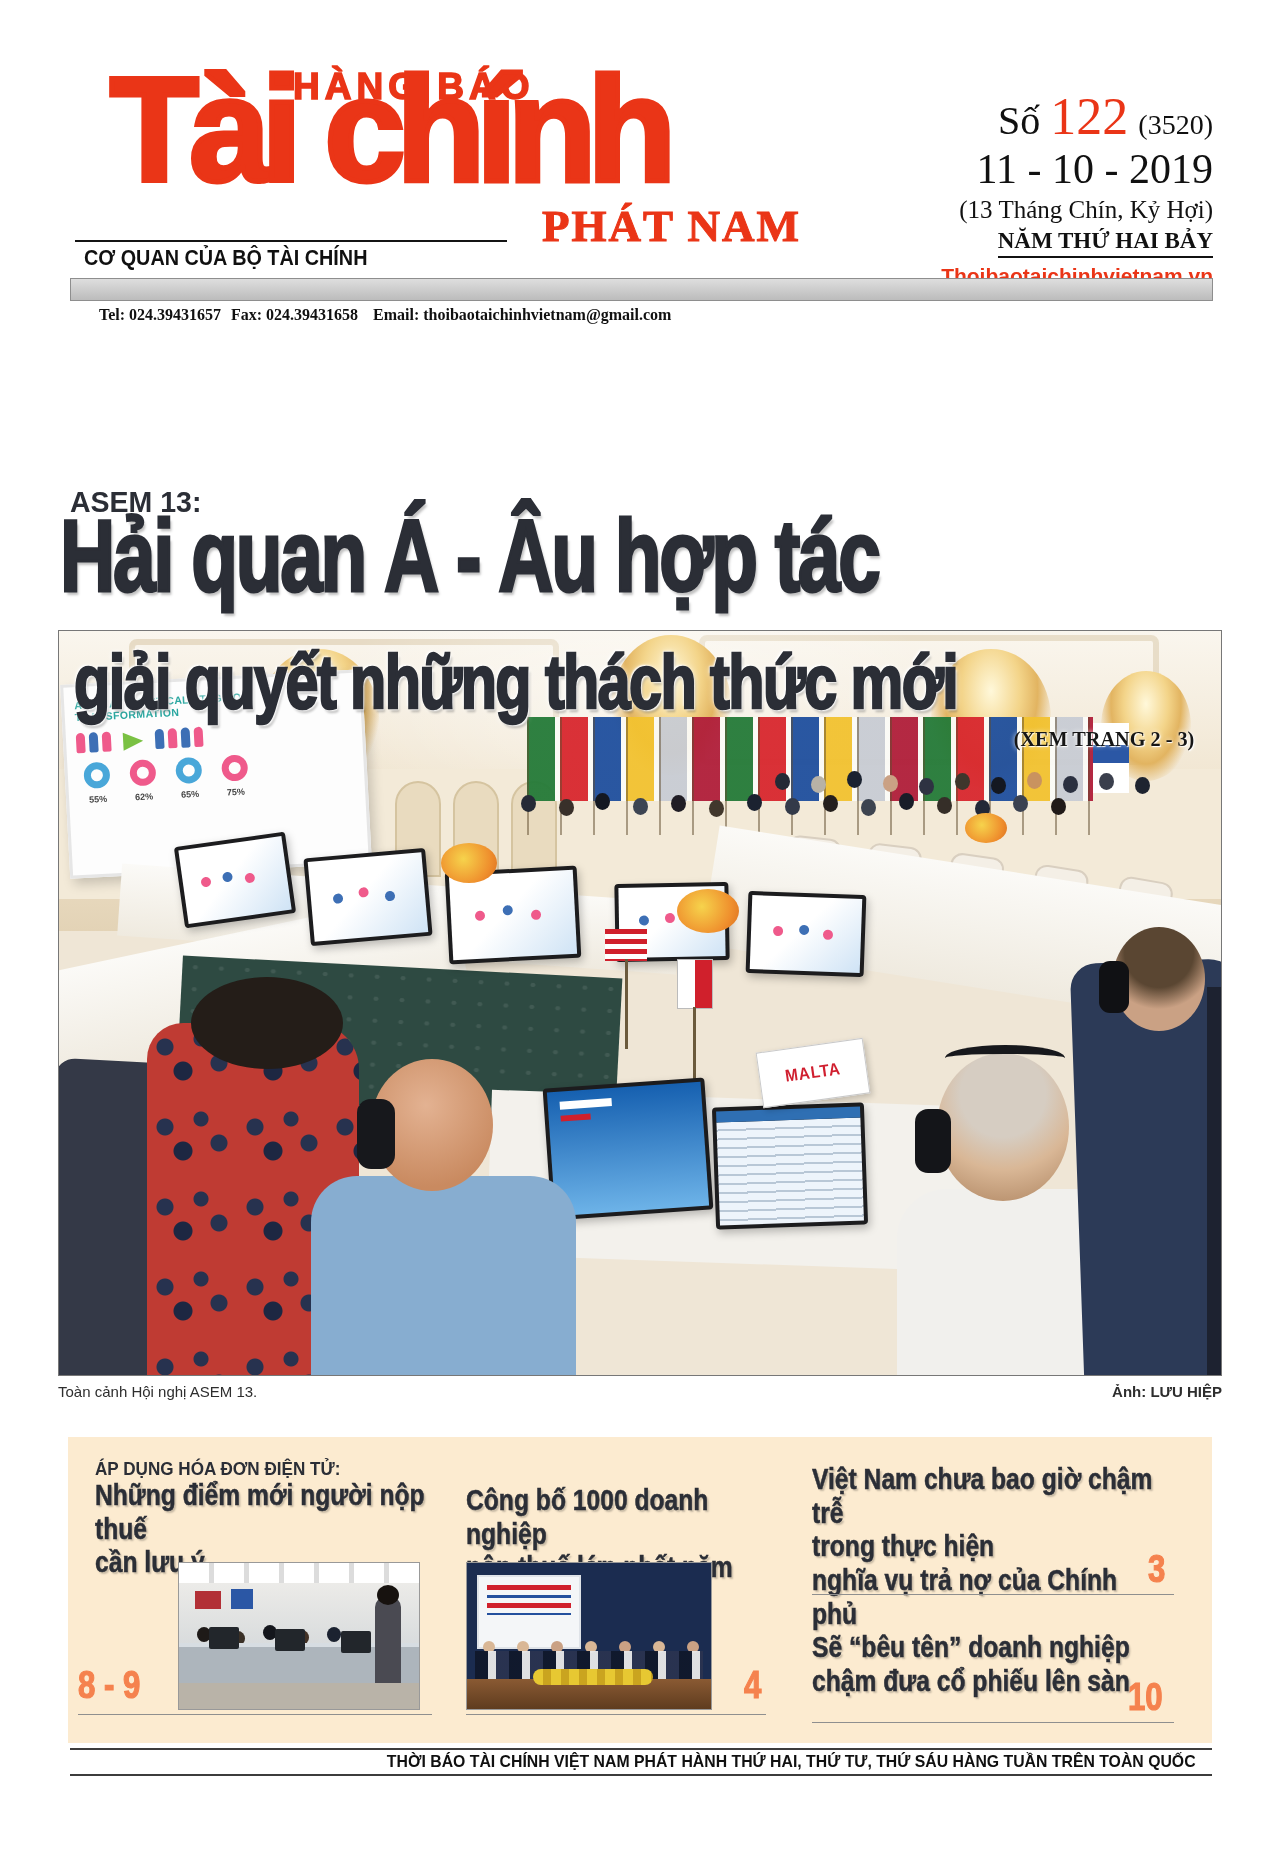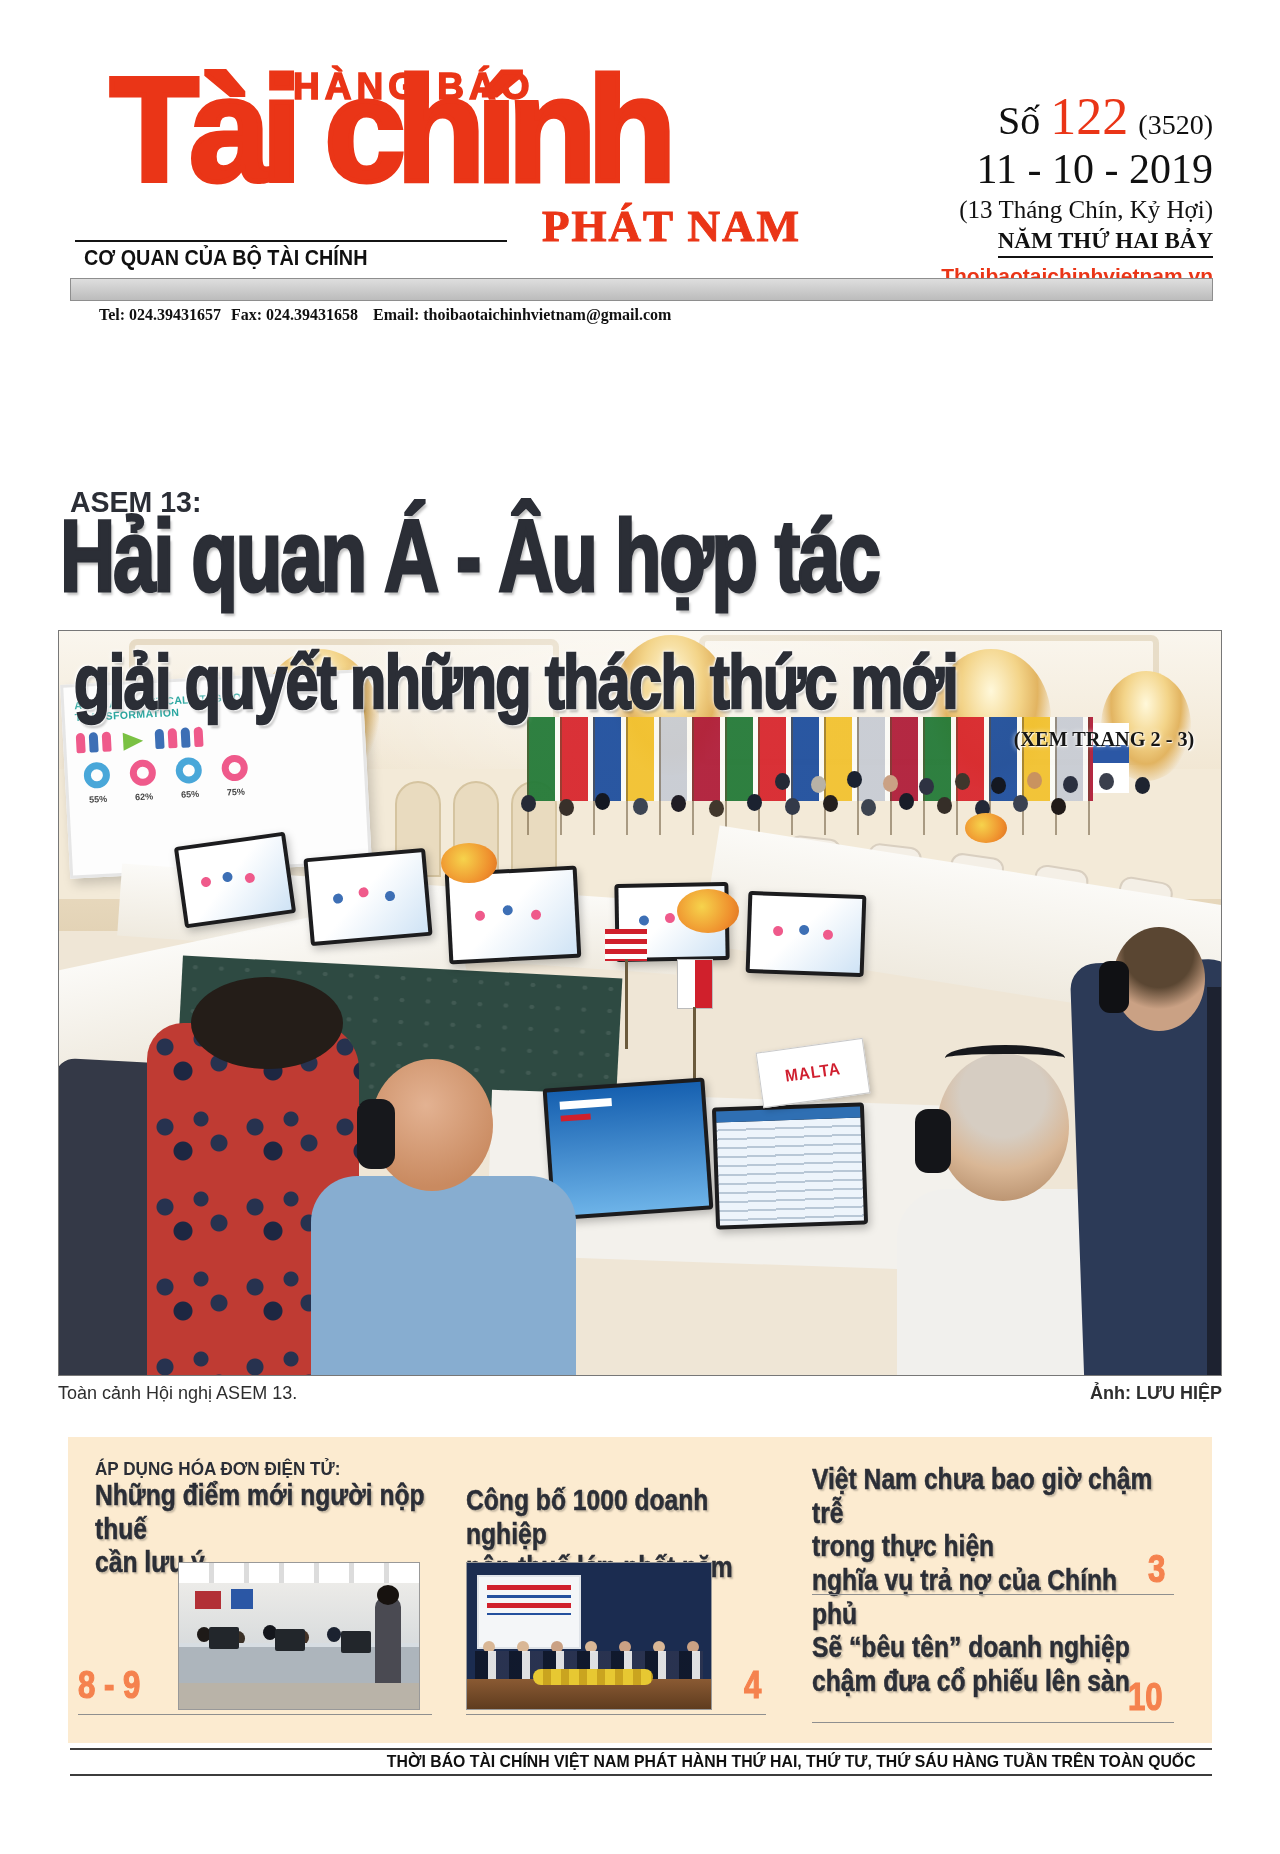--- a/index.html
+++ b/index.html
@@ -157,21 +157,21 @@
   .fg-navy{left:1018px;top:330px;width:168px;height:420px;background:#2c3a57;transform:rotate(-2deg);border-radius:26px 30px 0 0;}
   .fg-head3{left:1054px;top:296px;width:92px;height:104px;border-radius:50%;
             background:radial-gradient(circle at 50% 25%,#5a4632 0 38%,#caa184 62%);}
   .fg-phone3{left:1040px;top:330px;width:30px;height:52px;border-radius:11px;background:#101114;}
   .fg-dark-r{left:1148px;top:356px;width:40px;height:400px;background:#1d2230;}
   .glow{left:260px;top:-60px;width:640px;height:260px;border-radius:50%;
         background:radial-gradient(rgba(255,255,255,.5),rgba(255,255,255,0) 70%);}
 
   
   .caption-row{left:58px;top:1383px;width:1164px;display:flex;justify-content:space-between;
-               font-size:18px;color:#2e2e2e;text-align:right;}
+               font-size:15px;color:#2e2e2e;text-align:right;}
   .credit{font-weight:bold;}
 
   
   .bottom-panel{left:68px;top:1437px;width:1144px;height:306px;background:var(--panel-cream,#fcebd0);}
   .b-kicker{left:95px;top:1459px;font-size:18px;font-weight:bold;transform:scaleX(.95);transform-origin:left top;}
   .b-title{font-size:29px;font-weight:bold;line-height:1.16;transform:scaleX(.85);transform-origin:left top;
            text-shadow:2px 2px 2px rgba(0,0,0,.22);-webkit-text-stroke:.5px var(--headline-ink);}
   .bt-left{left:95px;top:1479px;width:420px;}
   .bt-mid{left:466px;top:1484px;width:380px;}
   .bt-r1{left:812px;top:1463px;width:420px;}

